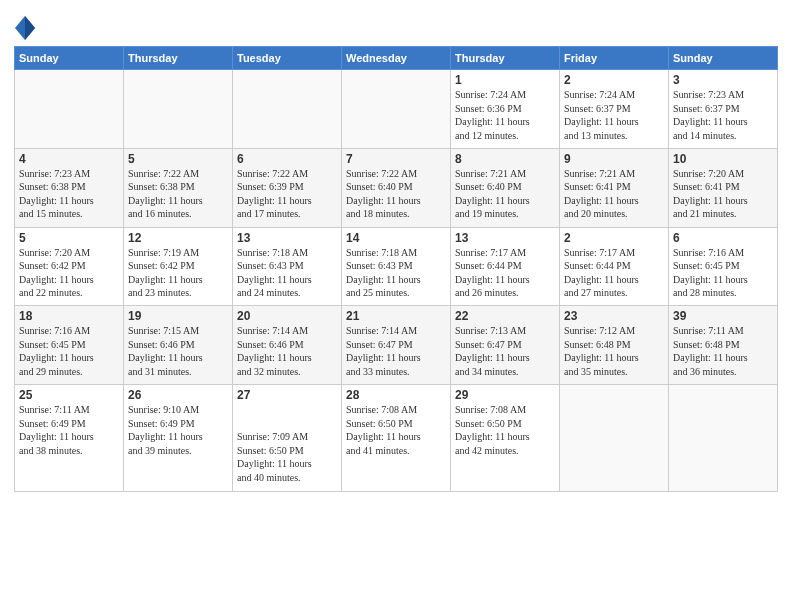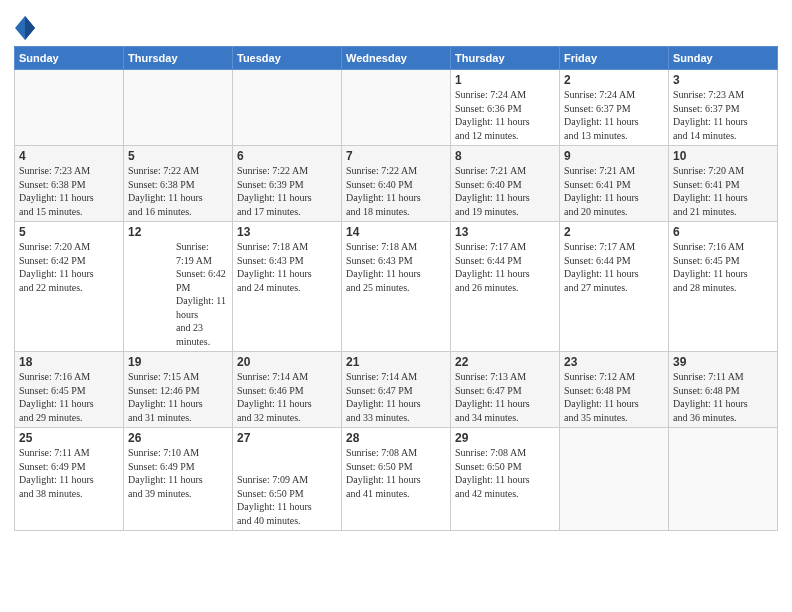--- a/index.html
+++ b/index.html
@@ -220,21 +220,21 @@
         <tr>
           <td>
             <span class="day-num">5</span>
             <div class="day-info" style="white-space: pre-line;">Sunrise: 7:20 AM
 Sunset: 6:42 PM
 Daylight: 11 hours
 and 22 minutes.</div>
           </td>
           <td>
             <span class="day-num">12</span>
-            <div class="day-info" style="white-space: pre-line; margin-left: 48px;">Sunrise: 7:19 AM
+            <div class="day-info" style="white-space: pre-line;">Sunrise: 7:19 AM
 Sunset: 6:42 PM
 Daylight: 11 hours
 and 23 minutes.</div>
           </td>
           <td>
             <span class="day-num">13</span>
             <div class="day-info" style="white-space: pre-line;">Sunrise: 7:18 AM
 Sunset: 6:43 PM
 Daylight: 11 hours
 and 24 minutes.</div>
@@ -272,21 +272,21 @@
           <td>
             <span class="day-num">18</span>
             <div class="day-info" style="white-space: pre-line;">Sunrise: 7:16 AM
 Sunset: 6:45 PM
 Daylight: 11 hours
 and 29 minutes.</div>
           </td>
           <td>
             <span class="day-num">19</span>
             <div class="day-info" style="white-space: pre-line;">Sunrise: 7:15 AM
-Sunset: 12:46 PM
+Sunset: 6:46 PM
 Daylight: 11 hours
 and 31 minutes.</div>
           </td>
           <td>
             <span class="day-num">20</span>
             <div class="day-info" style="white-space: pre-line;">Sunrise: 7:14 AM
 Sunset: 6:46 PM
 Daylight: 11 hours
 and 32 minutes.</div>
           </td>
@@ -322,21 +322,21 @@
         <tr>
           <td>
             <span class="day-num">25</span>
             <div class="day-info" style="white-space: pre-line;">Sunrise: 7:11 AM
 Sunset: 6:49 PM
 Daylight: 11 hours
 and 38 minutes.</div>
           </td>
           <td>
             <span class="day-num">26</span>
-            <div class="day-info" style="white-space: pre-line;">Sunrise: 7:10 AM
+            <div class="day-info" style="white-space: pre-line;">Sunrise: 9:10 AM
 Sunset: 6:49 PM
 Daylight: 11 hours
 and 39 minutes.</div>
           </td>
           <td>
             <span class="day-num">27</span>
             <div class="day-info" style="white-space: pre-line; margin-top: 28px;">Sunrise: 7:09 AM
 Sunset: 6:50 PM
 Daylight: 11 hours
 and 40 minutes.</div>

